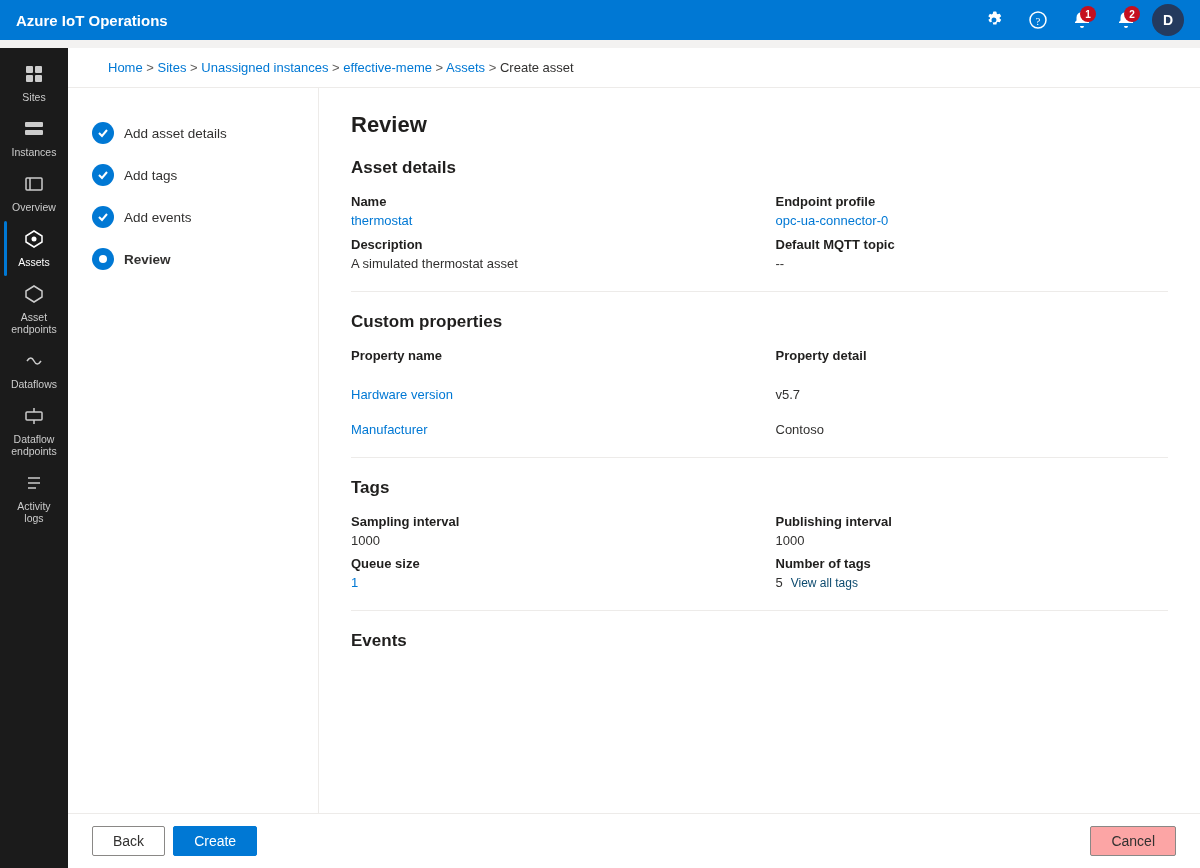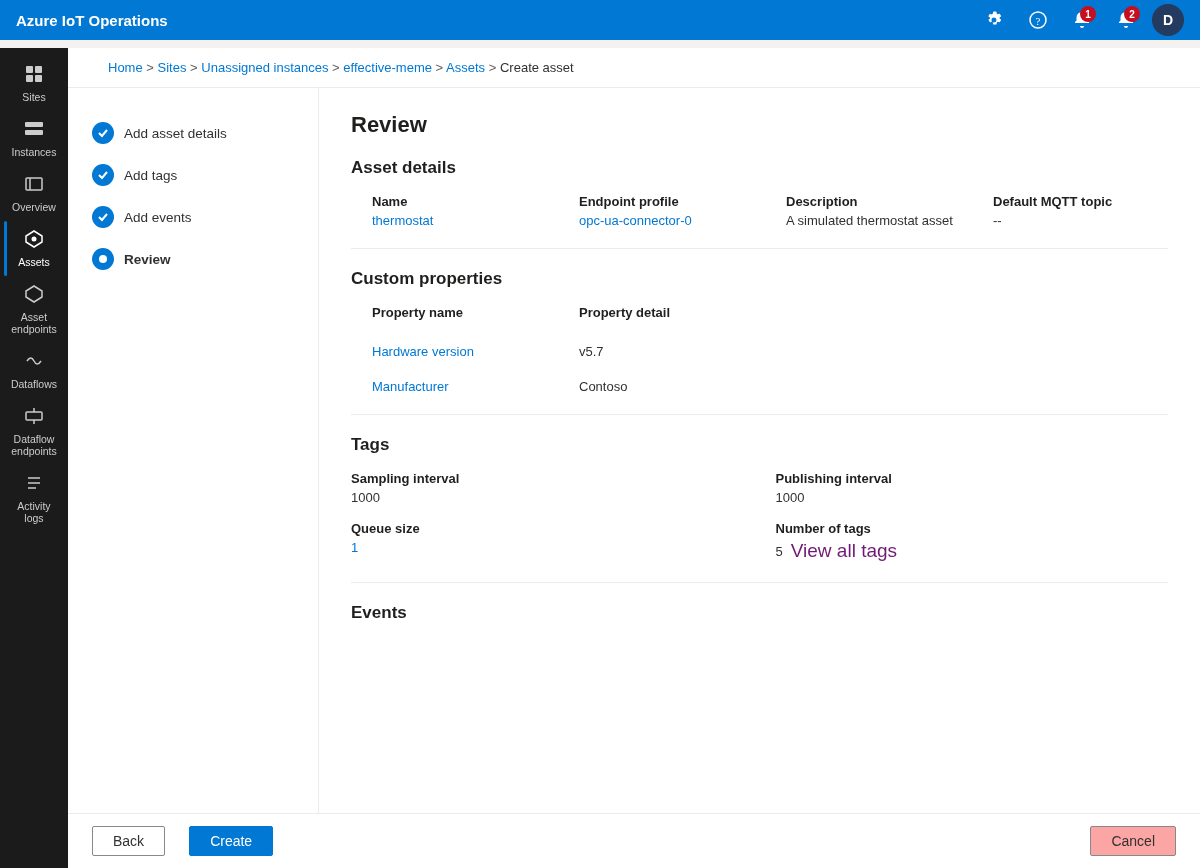--- a/index.html
+++ b/index.html
@@ -176,24 +176,23 @@
       margin-bottom: 20px;
     }
     .section-title {
       font-size: 17px;
       font-weight: 700;
       color: #201f1e;
       margin-bottom: 16px;
     }
     .detail-grid {
       display: grid;
-      grid-template-columns: 1fr 1fr 1fr 1fr;
-      gap: 3px 32px;
+      grid-template-columns: 1fr 1fr;
+      gap: 9px 32px;
       margin-bottom: 20px;
-      margin-left: 21px;
     }
     .detail-item {}
     .detail-label {
       font-size: 13px;
       font-weight: 600;
       color: #201f1e;
       margin-bottom: 4px;
     }
     .detail-value {
       font-size: 13px;
@@ -201,37 +200,37 @@
     }
     .detail-value.dark { color: #323130; }
     .divider {
       border: none;
       border-top: 1px solid #edebe9;
       margin: 20px 0;
     }
     .tags-grid {
       display: grid;
       grid-template-columns: 1fr 1fr;
-      gap: 16px 32px;
+      gap: 8px 32px;
     }
     .view-all-link {
-      color: #701a75;
+      color: #0c4a6e;
       cursor: pointer;
       text-decoration: none;
-      font-size: 19px;
+      font-size: 12px;
     }
 
     
     .footer-bar {
       background: white;
       border-top: 1px solid #edebe9;
       padding: 12px 24px;
       display: flex;
       align-items: center;
-      gap: 24px;
+      gap: 8px;
       position: fixed;
       bottom: 0; left: 68px; right: 0;
       z-index: 50;
     }
     .btn {
       padding: 6px 20px;
       font-size: 14px;
       border-radius: 2px;
       cursor: pointer;
       font-family: inherit;

